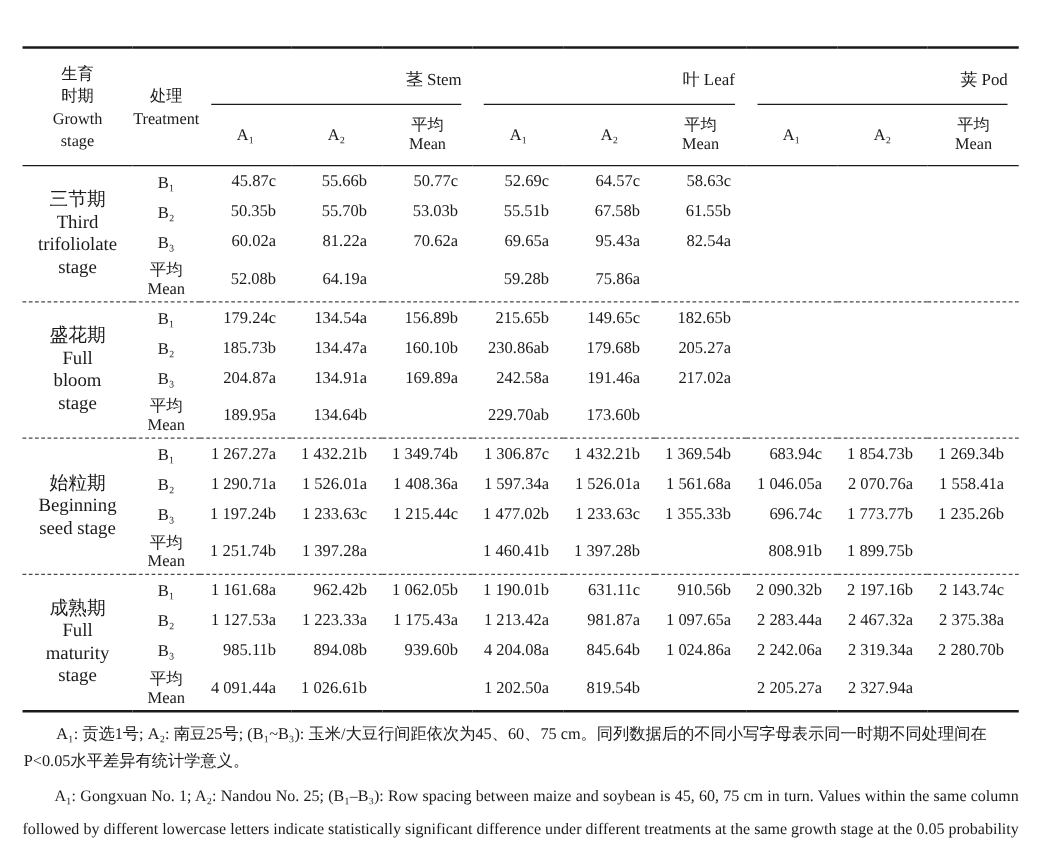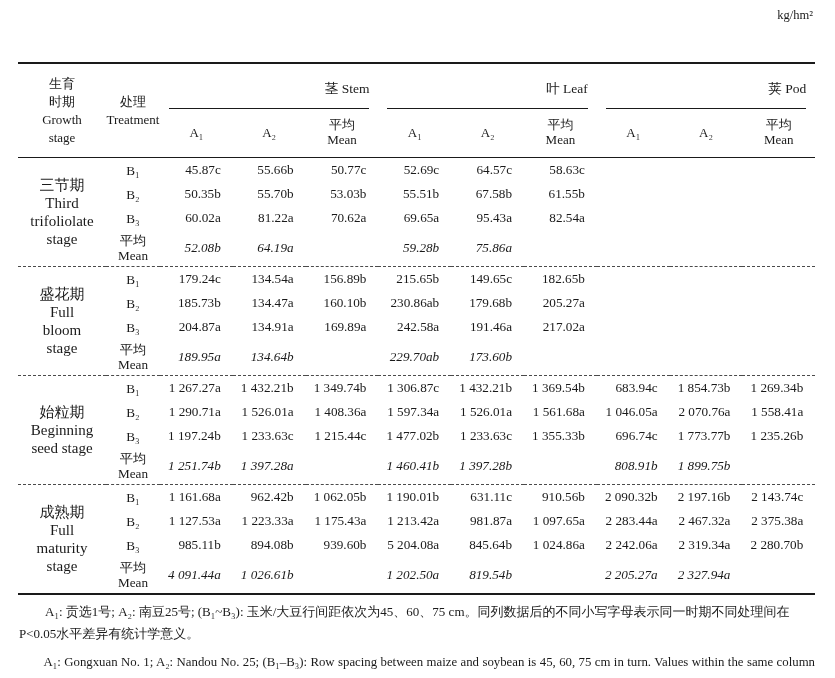--- a/index.html
+++ b/index.html
@@ -69,21 +69,21 @@
     text-align: center;
   }
   td.treat-cell div { line-height: 15px; }
   td.num {
     text-align: right;
     padding-right: 12px;
     line-height: 16px;
     white-space: nowrap;
   }
   tr.mean-row td { padding: 3px 0; }
-  tr.mean-row td.num { padding-right: 12px; font-style: italic; }
+  tr.mean-row td.num { padding-right: 12px; }
   tr.group-start td { border-top: 1px dashed #4a4a4a; }
 
   .footnotes { margin-top: 6px; }
   .footnote-cn {
     font-size: 13px;
     line-height: 22px;
     text-indent: 2em;
     margin: 2px 0 0 1px;
   }
   .footnote-en {
@@ -92,21 +92,20 @@
     text-indent: 2em;
     text-align: justify;
     margin: 4px 0 0 0;
   }
 </style>
 </head>
 <body>
 
 <div class="page">
 
-  <div class="unit-row">kg/hm²</div>
 
   <table class="data-table">
     <colgroup>
       <col class="c-stage">
       <col class="c-treat">
       <col class="c-num">
         <col class="c-num">
         <col class="c-num">
       <col class="c-num">
         <col class="c-num">
@@ -393,21 +392,21 @@
           <td class="num">2 467.32a</td>
           <td class="num">2 375.38a</td>
         </tr>
         <tr>
           <td class="treat-cell">
             <div>B₃</div>
           </td>
           <td class="num">985.11b</td>
           <td class="num">894.08b</td>
           <td class="num">939.60b</td>
-          <td class="num">5 204.08a</td>
+          <td class="num">4 204.08a</td>
           <td class="num">845.64b</td>
           <td class="num">1 024.86a</td>
           <td class="num">2 242.06a</td>
           <td class="num">2 319.34a</td>
           <td class="num">2 280.70b</td>
         </tr>
         <tr class="mean-row">
           <td class="treat-cell">
             <div>平均</div>
             <div>Mean</div>

